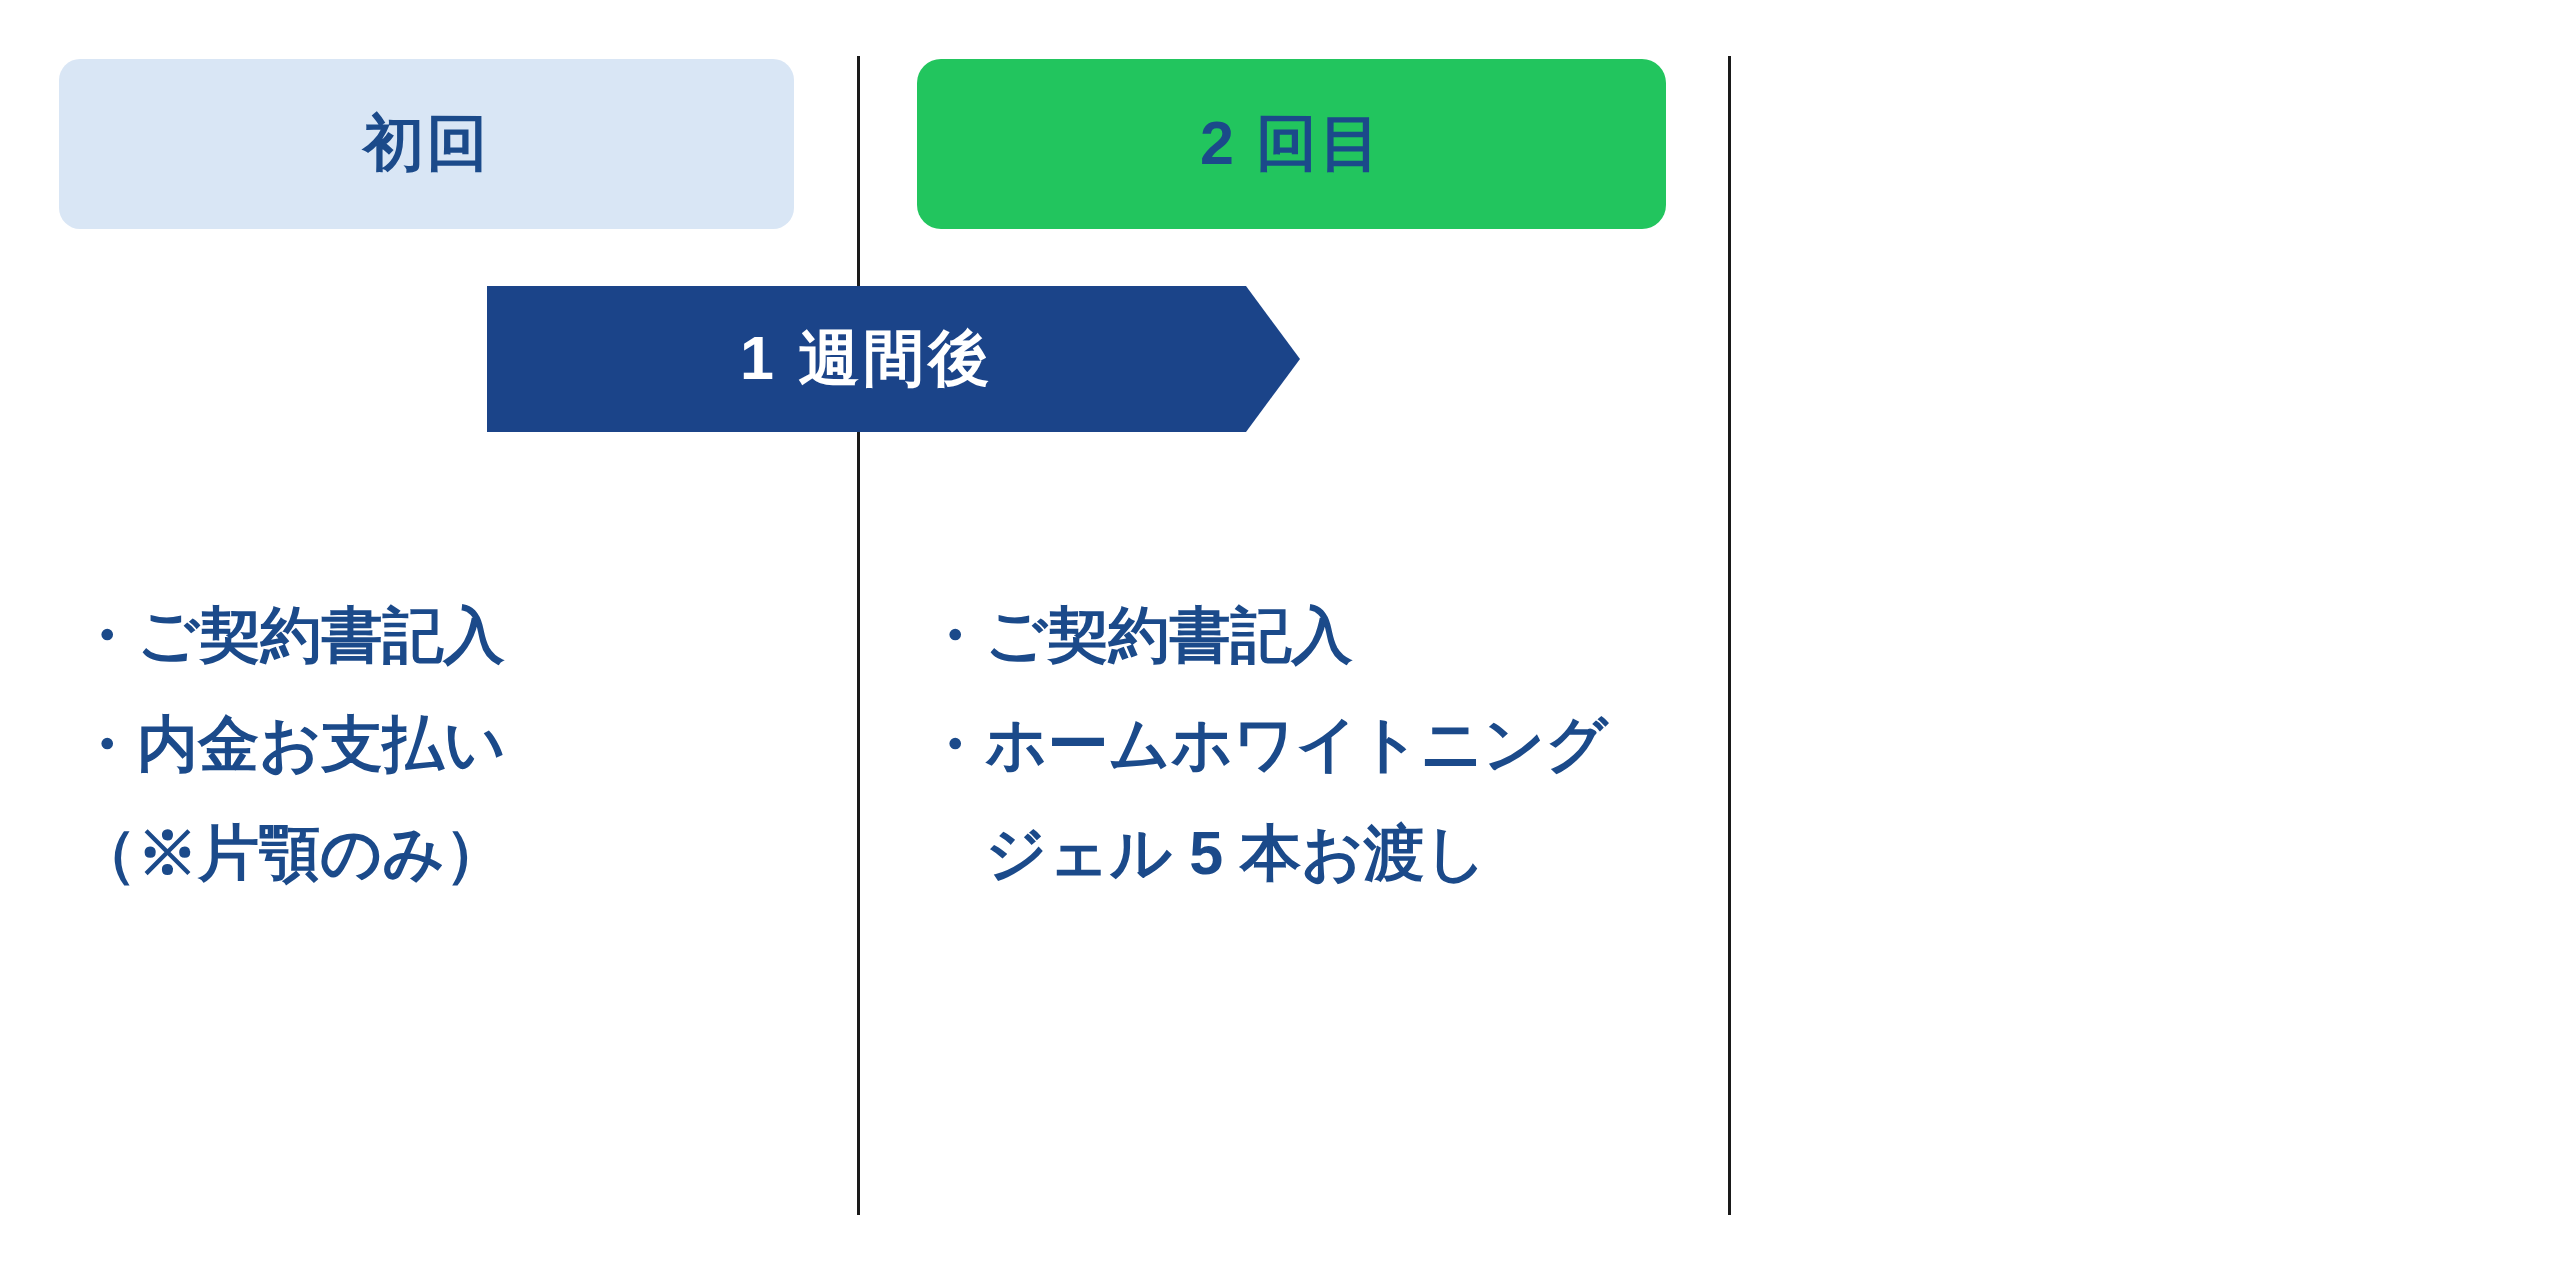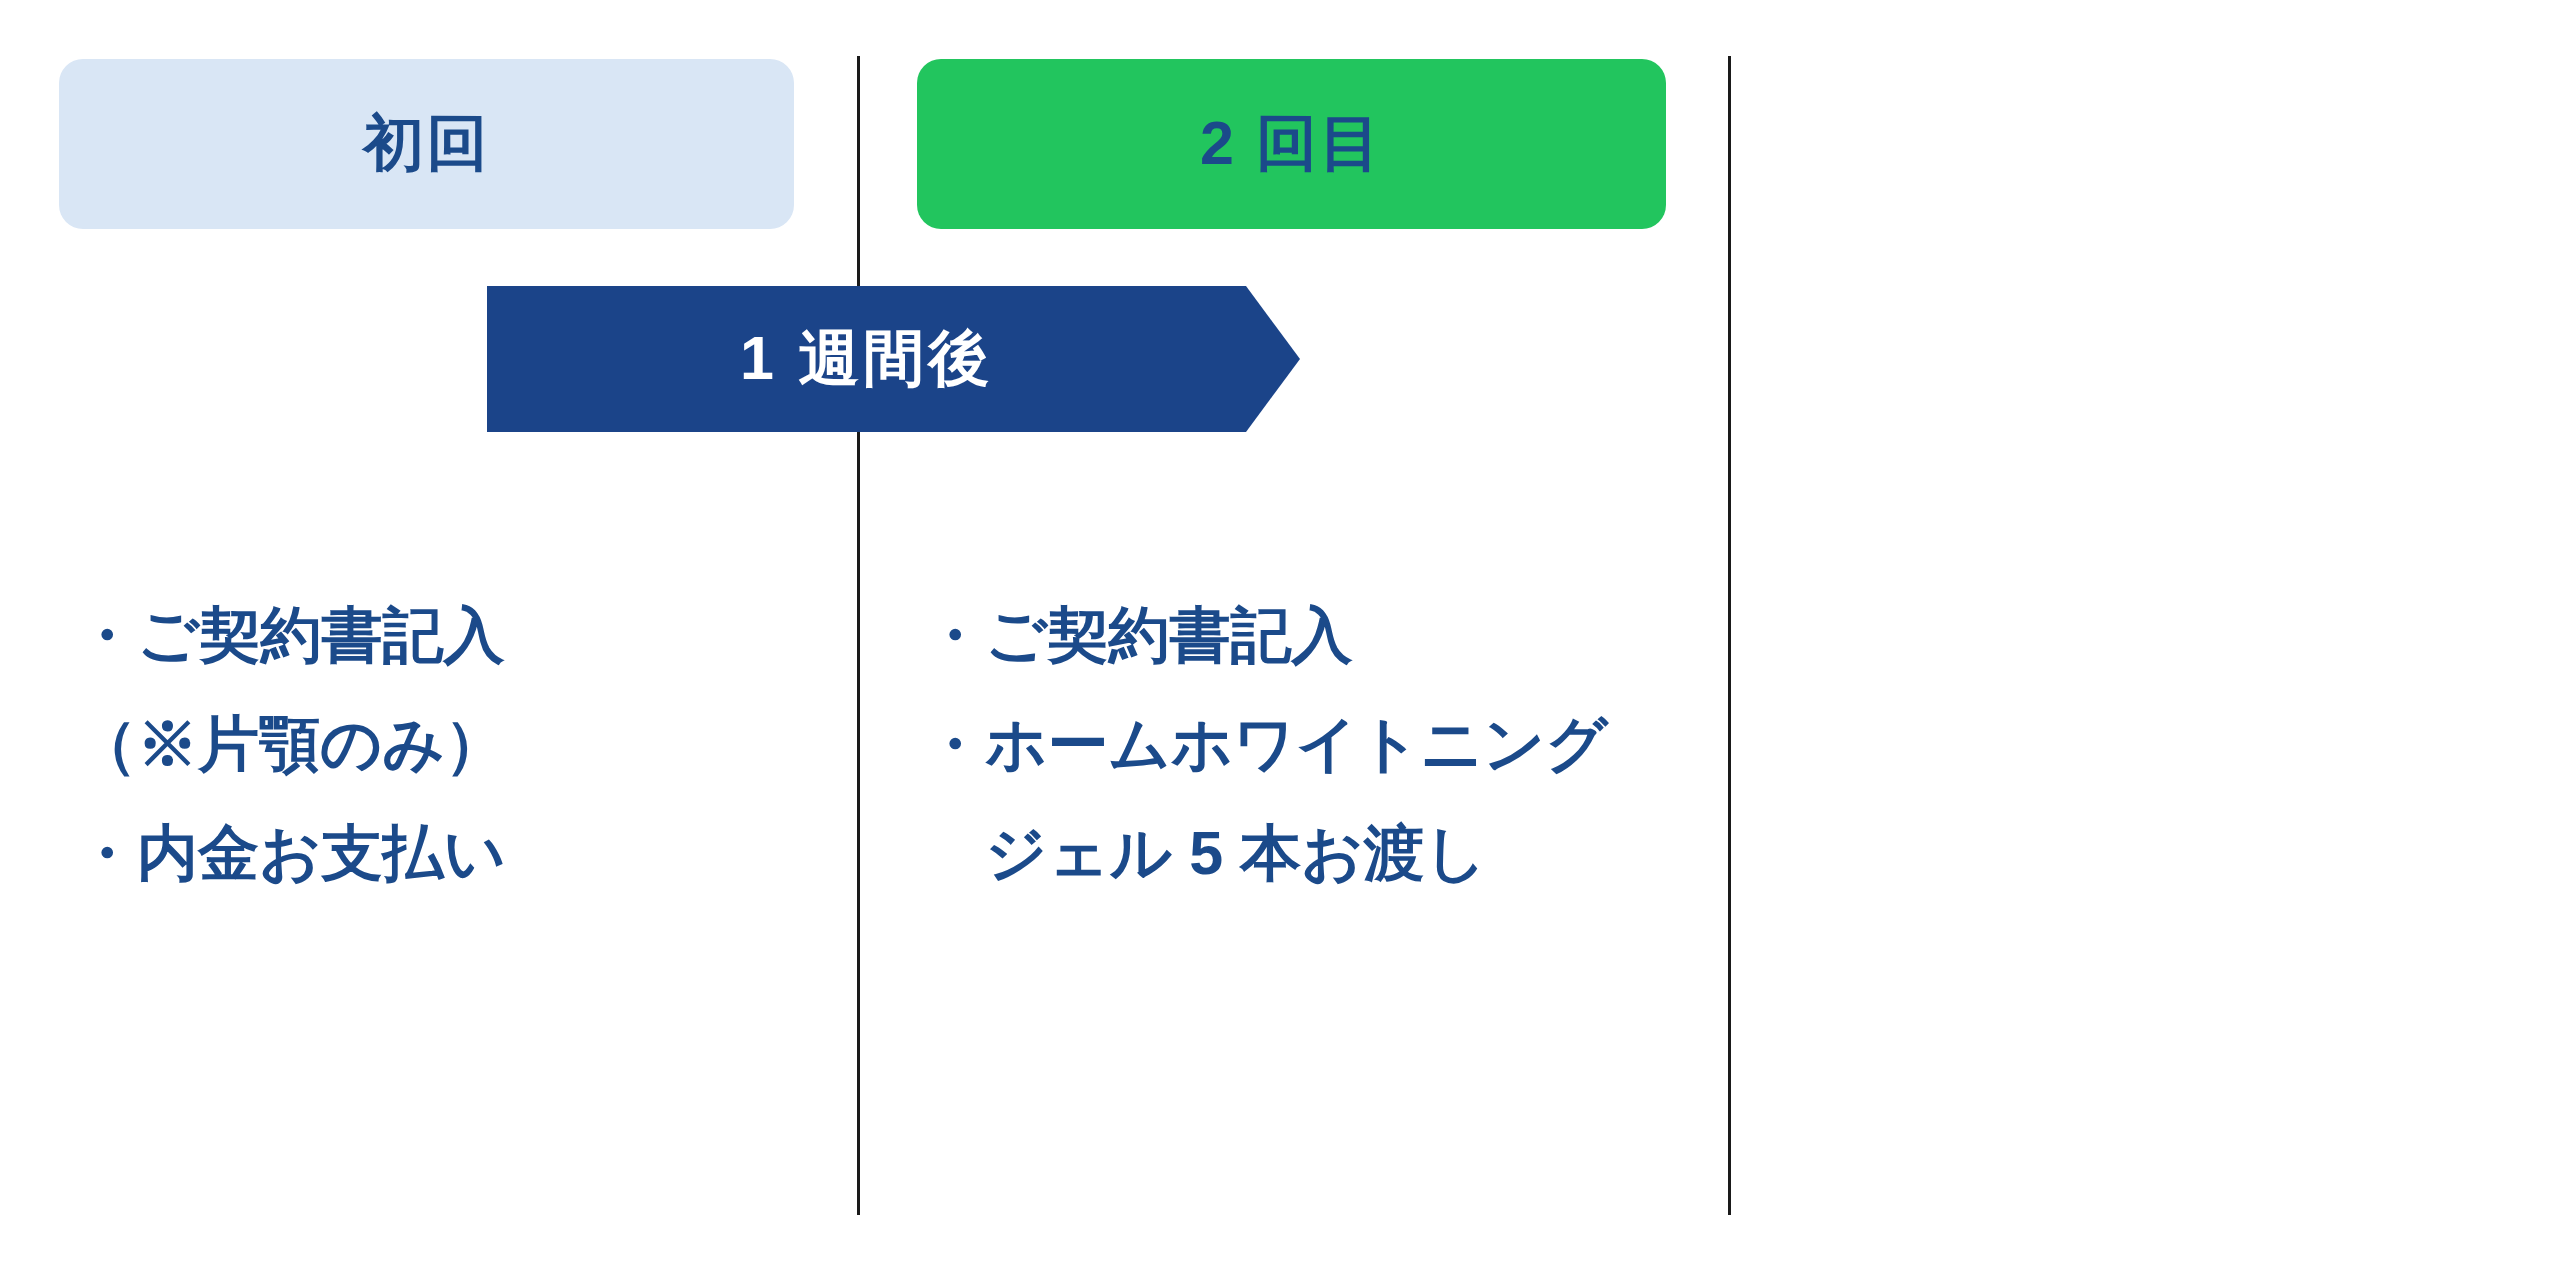--- a/index.html
+++ b/index.html
@@ -28,20 +28,21 @@
     justify-content: center;
     font-size: 61px;
     font-weight: bold;
     color: #1b4a8a;
     letter-spacing: 2.5px;
   }
   .step-box.first {
     left: 59px;
     width: 735px;
     background: #d9e6f5;
+    border-radius: 21px;
   }
   .step-box.second {
     left: 917px;
     width: 749px;
     background: #22c55e;
   }
   
   .vline {
     position: absolute;
     top: 56px;
@@ -101,22 +102,22 @@
   <div class="step-box second">
     <span>2 回目</span>
   </div>
 
   <div class="interval-arrow">
     <span>1 週間後</span>
   </div>
 
   <div class="detail-list left">
     <div class="detail-item">・ご契約書記入</div>
+    <div class="detail-item">・内金お支払い</div>
     <div class="detail-item">（※片顎のみ）</div>
-    <div class="detail-item">・内金お支払い</div>
   </div>
 
   <div class="detail-list right">
     <div class="detail-item">・ご契約書記入</div>
     <div class="detail-item">・ホームホワイトニング</div>
     <div class="detail-item indent">ジェル 5 本お渡し</div>
   </div>
 
 </div>
 

